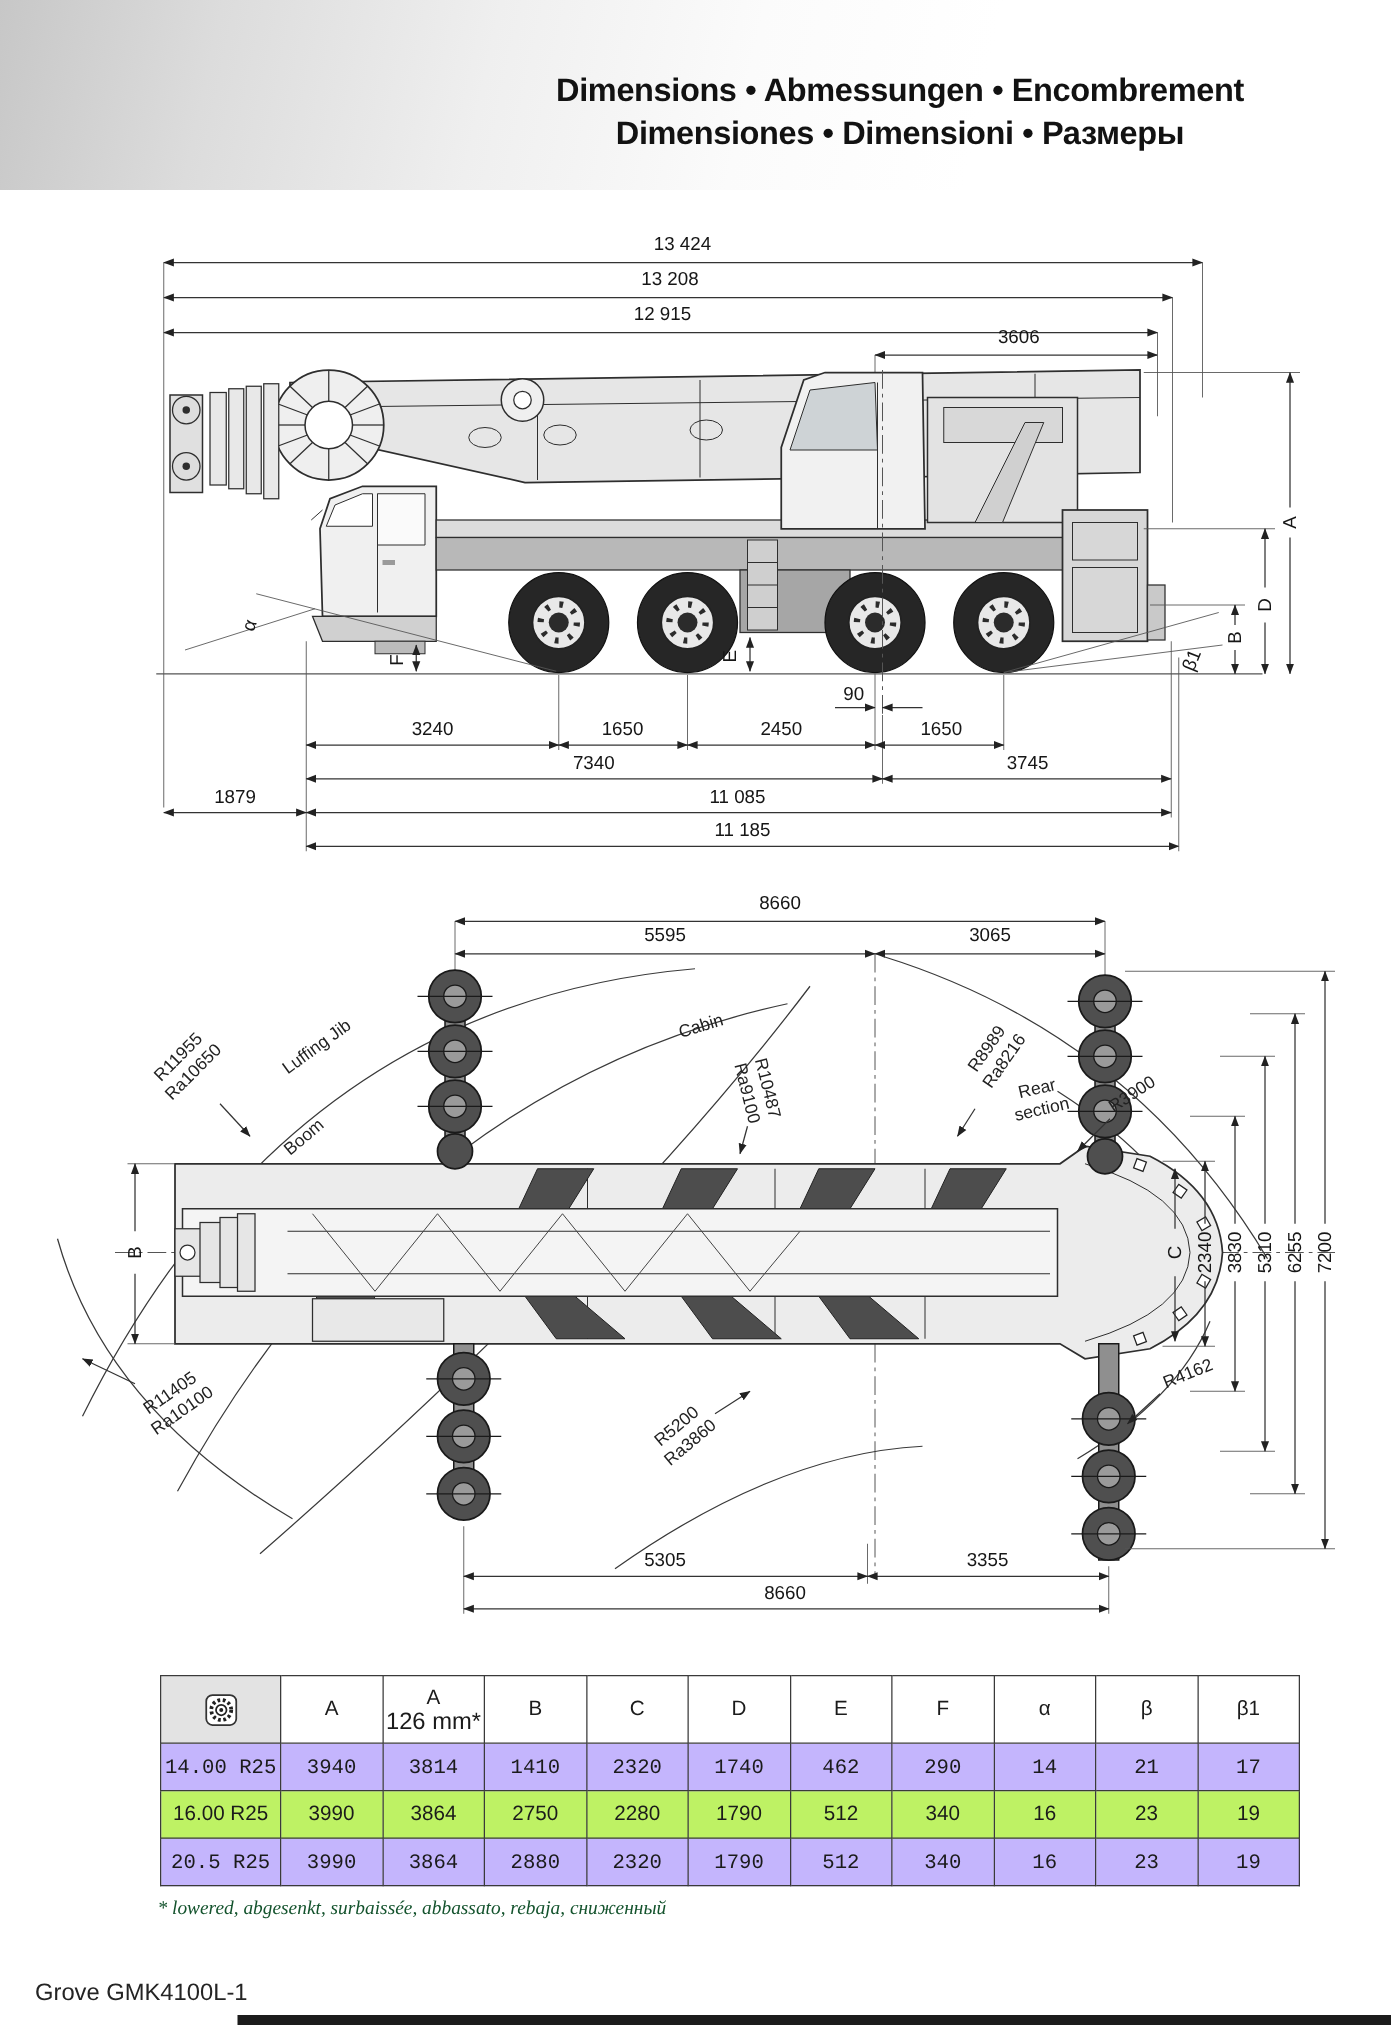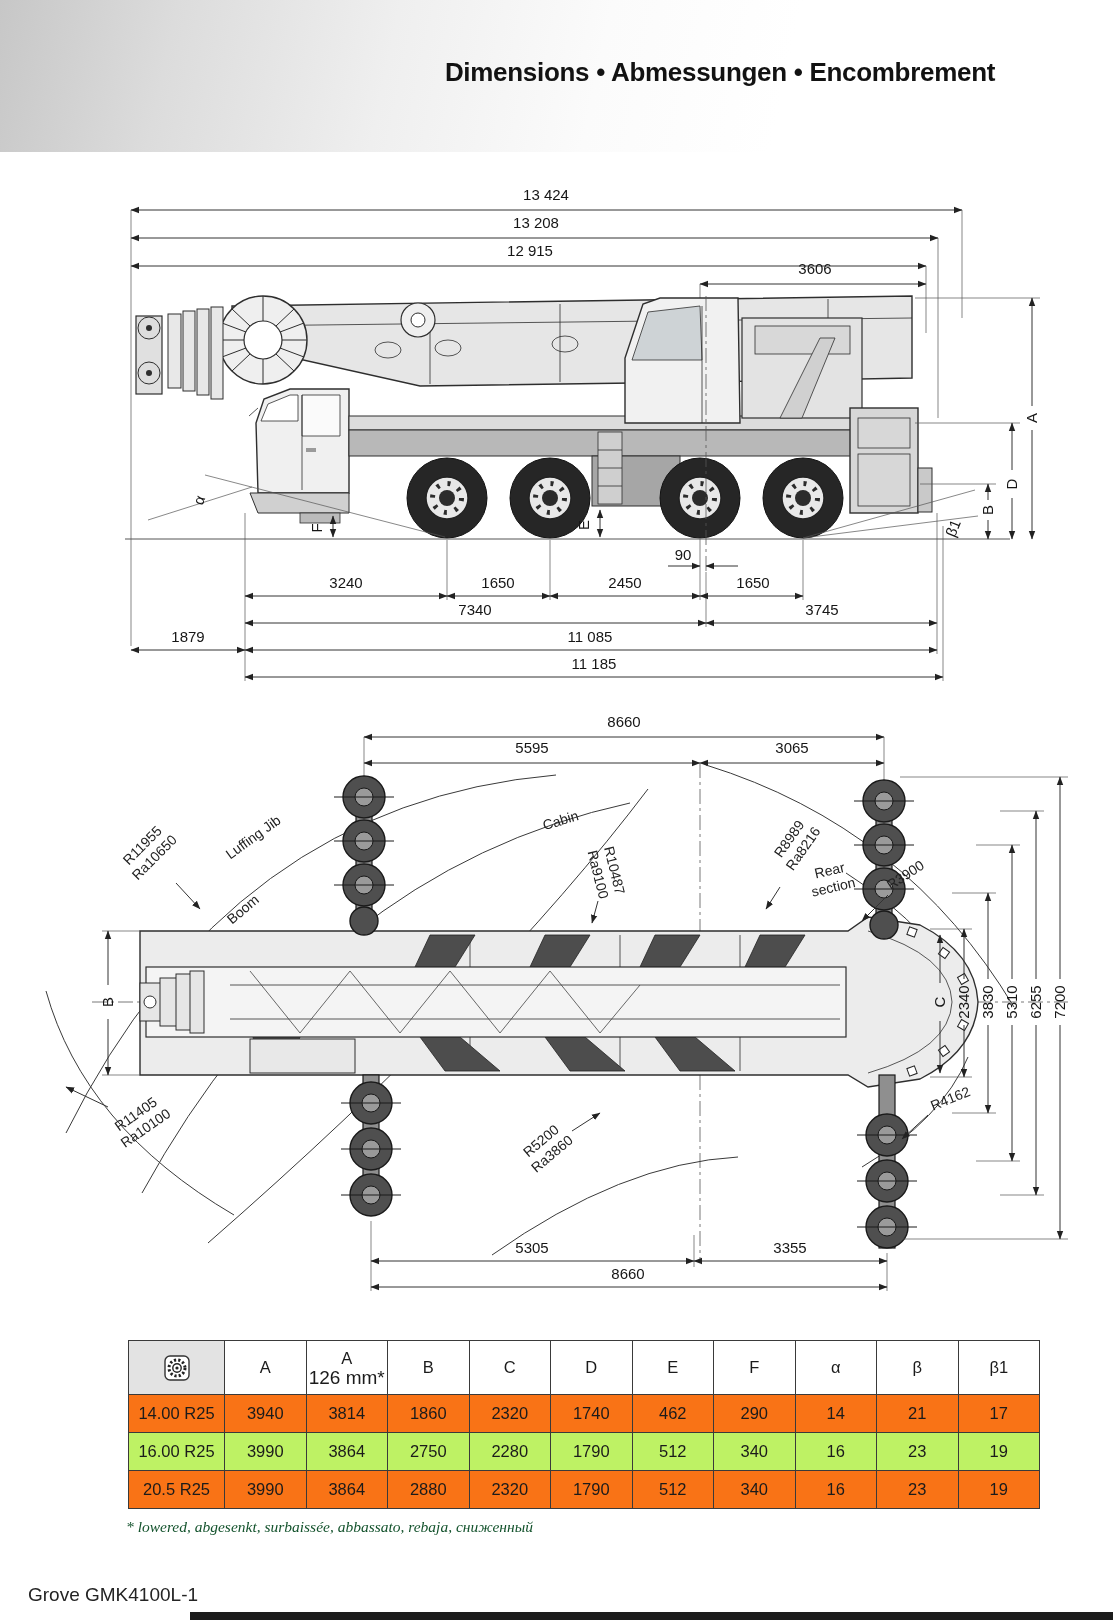--- a/index.html
+++ b/index.html
@@ -18,37 +18,38 @@
   .cl{stroke:#555;stroke-width:0.8;fill:none;stroke-dasharray:15 4 3 4;}
   .body-ln{stroke:#2e2e2e;stroke-width:1.4;}
   .det{stroke:#2e2e2e;stroke-width:0.8;fill:none;}
   .arc{stroke:#3a3a3a;stroke-width:1;fill:none;}
   table.dims{position:absolute;left:128px;top:1340px;width:912px;border-collapse:collapse;
         table-layout:fixed;font-size:16.5px;color:#1b1b1b;}
   table.dims th,table.dims td{border:1.6px solid #3a3a3a;text-align:center;vertical-align:middle;
         font-weight:400;padding:0;}
   table.dims thead tr{height:54px;background:#ffffff;}
   table.dims tbody tr{height:38px;}
-  .rowg{background:#f97316;}
+  .rowg{background:#c4b5fd;font-family:Liberation Mono, monospace;}
   .roww{background:#bef264;}
   .iconcell{background:#e3e3e3;width:96px;}
   .hsub{font-size:19px;line-height:1;}
   .footnote{position:absolute;left:126px;top:1518px;font-family:"Liberation Serif",serif;
         font-style:italic;font-size:15.5px;color:#14532d;}
   .footer{position:absolute;left:28px;top:1584px;font-size:19px;color:#242424;}
   .botbar{position:absolute;left:190px;top:1612px;width:923px;height:8px;background:#1c1c1c;}
 </style>
 </head>
 <body>
 
 <div class="page">
 
   <div class="header-band">
     <div class="title">
       <div>Dimensions • Abmessungen • Encombrement</div>
+      <div>Dimensiones • Dimensioni • Размеры</div>
     </div>
   </div>
 
   <svg class="sv" width="1113" height="525" viewBox="0 0 1113 525">
     <defs>
       <marker id="ar" viewBox="0 0 10 10" refX="9" refY="5" markerWidth="9" markerHeight="9" orient="auto-start-reverse">
         <path d="M0,1.4 L9.5,5 L0,8.6 Z" fill="#222"></path>
       </marker>
     </defs>
 
@@ -509,21 +510,21 @@
         <th>α</th>
         <th>β</th>
         <th>β1</th>
       </tr>
     </thead>
     <tbody>
       <tr class="rowg">
         <td>14.00 R25</td>
         <td>3940</td>
         <td>3814</td>
-        <td>1860</td>
+        <td>1410</td>
         <td>2320</td>
         <td>1740</td>
         <td>462</td>
         <td>290</td>
         <td>14</td>
         <td>21</td>
         <td>17</td>
       </tr>
       <tr class="roww">
         <td>16.00 R25</td>

